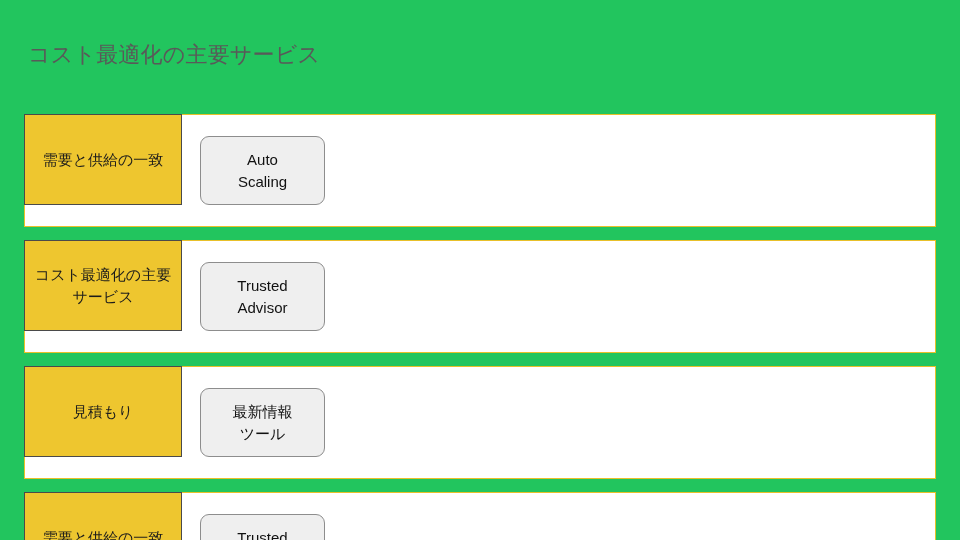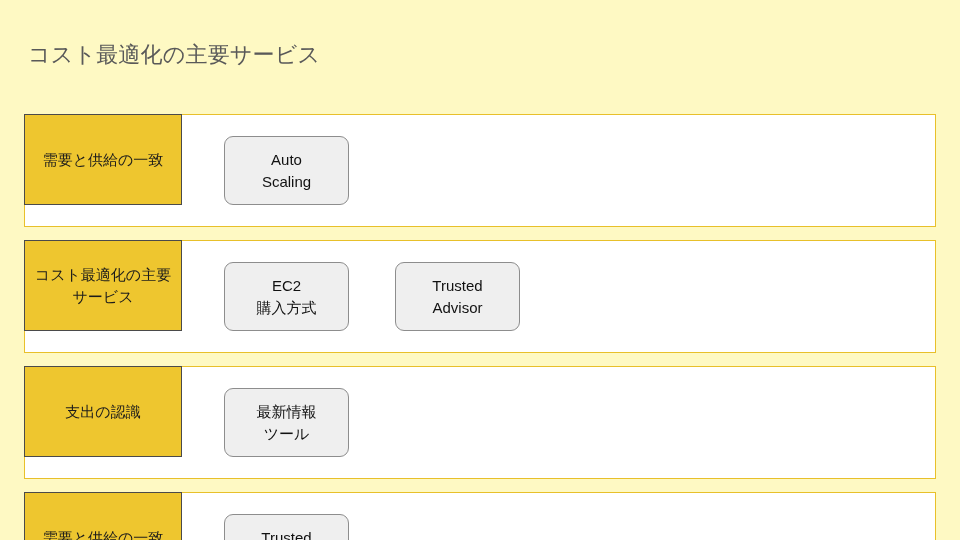--- a/index.html
+++ b/index.html
@@ -13,21 +13,21 @@
     height: 540px;
     overflow: hidden;
     font-family: "Liberation Sans", "DejaVu Sans", sans-serif;
     -webkit-font-smoothing: antialiased;
   }
 
   #slide {
     position: relative;
     width: 960px;
     height: 540px;
-    background: #fef9c3;
+    background: #22c55e;
   }
 
   
   #slide-title {
     position: absolute;
     left: 28px;
     top: 40px;
     font-size: 22px;
     line-height: 30px;
     color: #595959;
@@ -97,21 +97,20 @@
     border: 1px solid #8d8d8d;
     border-radius: 9px;
     display: flex;
     align-items: center;
     justify-content: center;
     text-align: center;
     font-size: 15px;
     line-height: 22px;
     color: #111111;
     padding: 0 4px;
-    margin-left: 24px;
   }
   .card-text {
     display: block;
     white-space: pre-line;
   }
 </style>
 </head>
 <body>
 
 <div id="slide">
@@ -131,33 +130,29 @@
         </div>
       </div>
     </div>
 
     <div class="row">
       <div class="row-label">
         <span class="row-label-text">コスト最適化の主要サービス</span>
       </div>
       <div class="row-cards">
         <div class="card">
-          <span class="card-text">EC2
-購入方式</span>
-        </div>
-        <div class="card">
           <span class="card-text">Trusted
 Advisor</span>
         </div>
       </div>
     </div>
 
     <div class="row">
       <div class="row-label">
-        <span class="row-label-text">支出の認識</span>
+        <span class="row-label-text">見積もり</span>
       </div>
       <div class="row-cards">
         <div class="card">
           <span class="card-text">最新情報
 ツール</span>
         </div>
       </div>
     </div>
 
     <div class="row">

